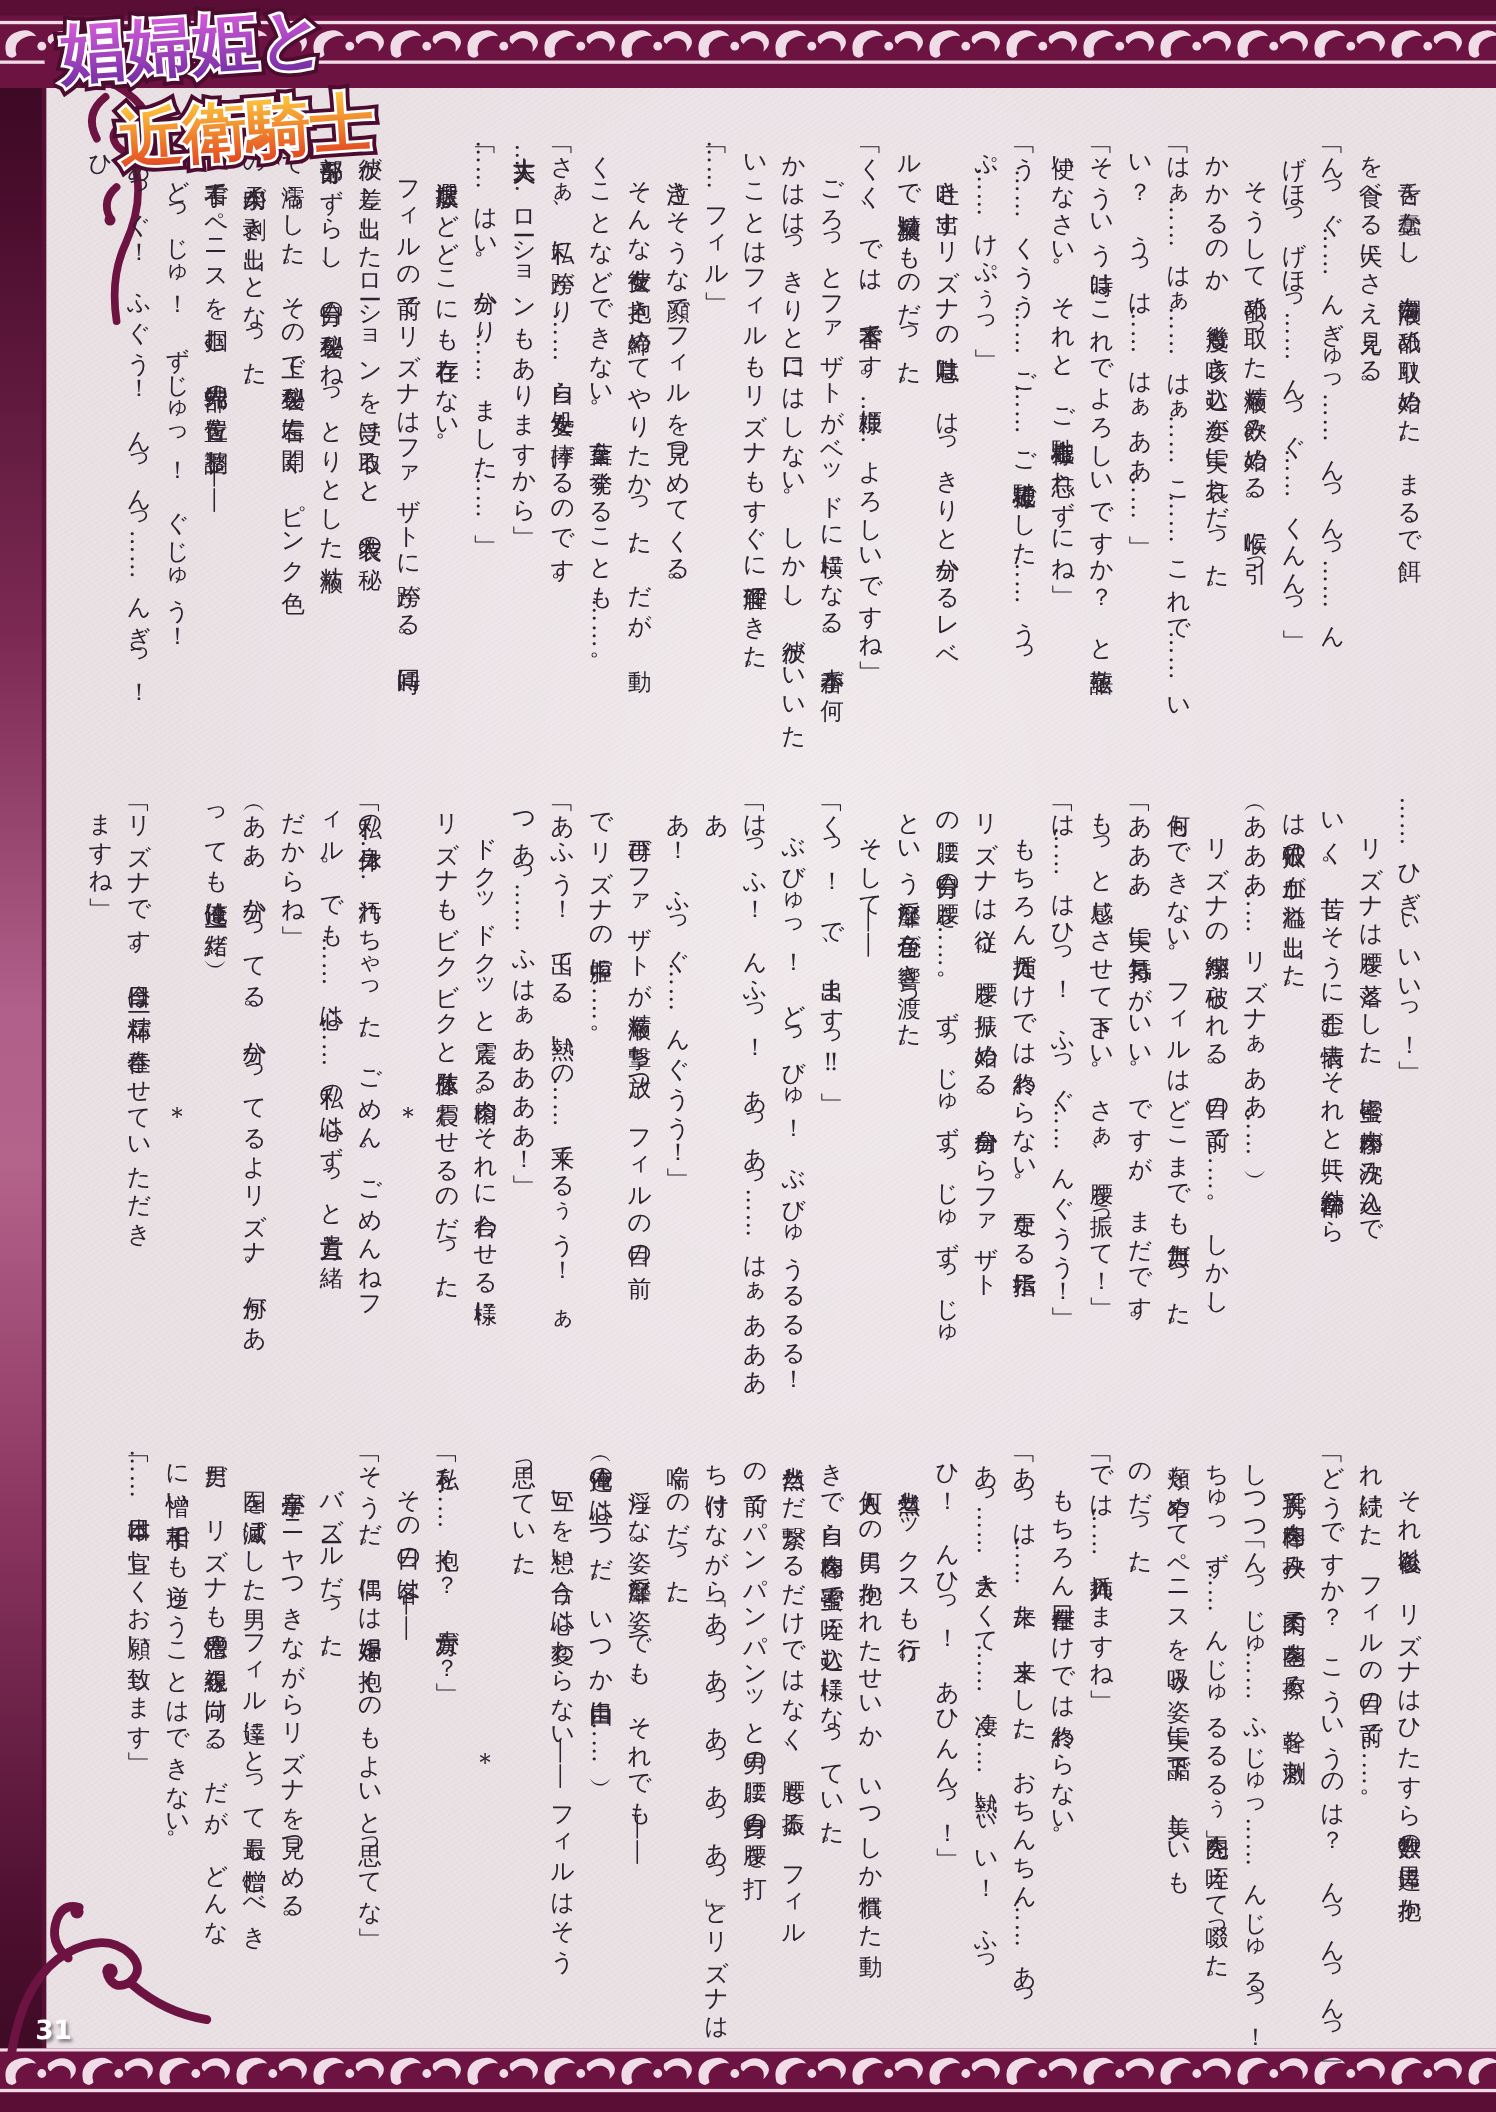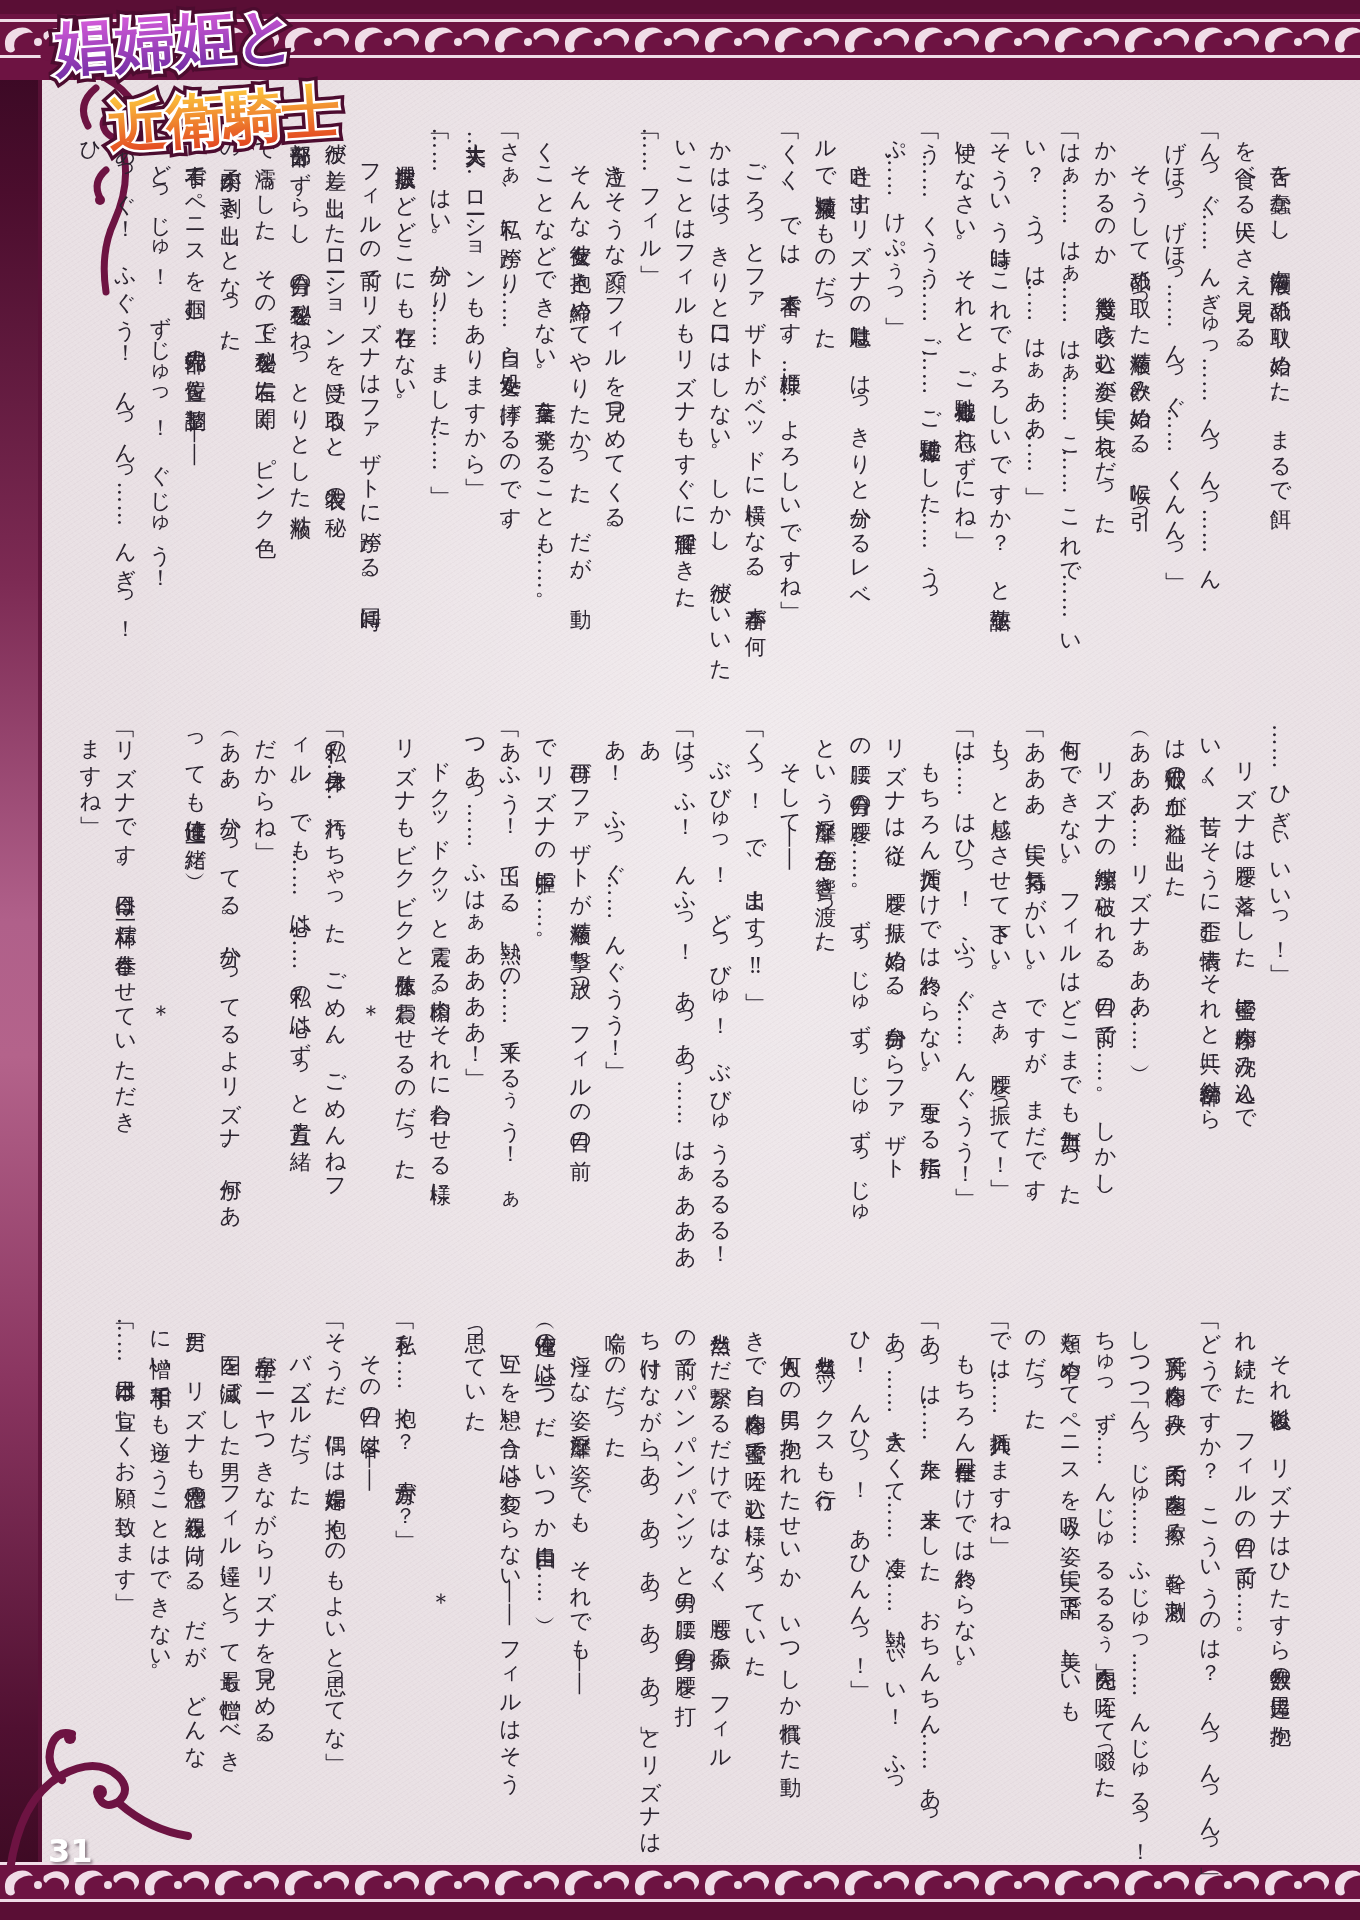--- a/index.html
+++ b/index.html
@@ -41,22 +41,22 @@
   #bottom-border{bottom:0;}
   .corner{position:absolute;z-index:4;}
   #corner-tl{left:36px;top:52px;}
   #corner-bl{left:0px;top:1680px;}
   #logo{
     position:absolute;left:46px;top:0px;z-index:10;
     transform:rotate(-4deg);transform-origin:20% 20%;
     font-weight:bold;
   }
   #page-number{
-    position:absolute;left:48px;top:1832px;z-index:6;
-    color:#ffffff;font-size:32px;font-weight:bold;
+    position:absolute;left:32px;top:1832px;z-index:6;
+    color:#ffffff;font-size:24px;font-weight:bold;
     font-family:"DejaVu Sans","Liberation Sans",sans-serif;
     text-shadow:2px 2px 3px rgba(60,40,55,.55);
   }
 </style>
 </head>
 <body>
 
 <div id="stage">
 
   <div id="left-edge"></div>

